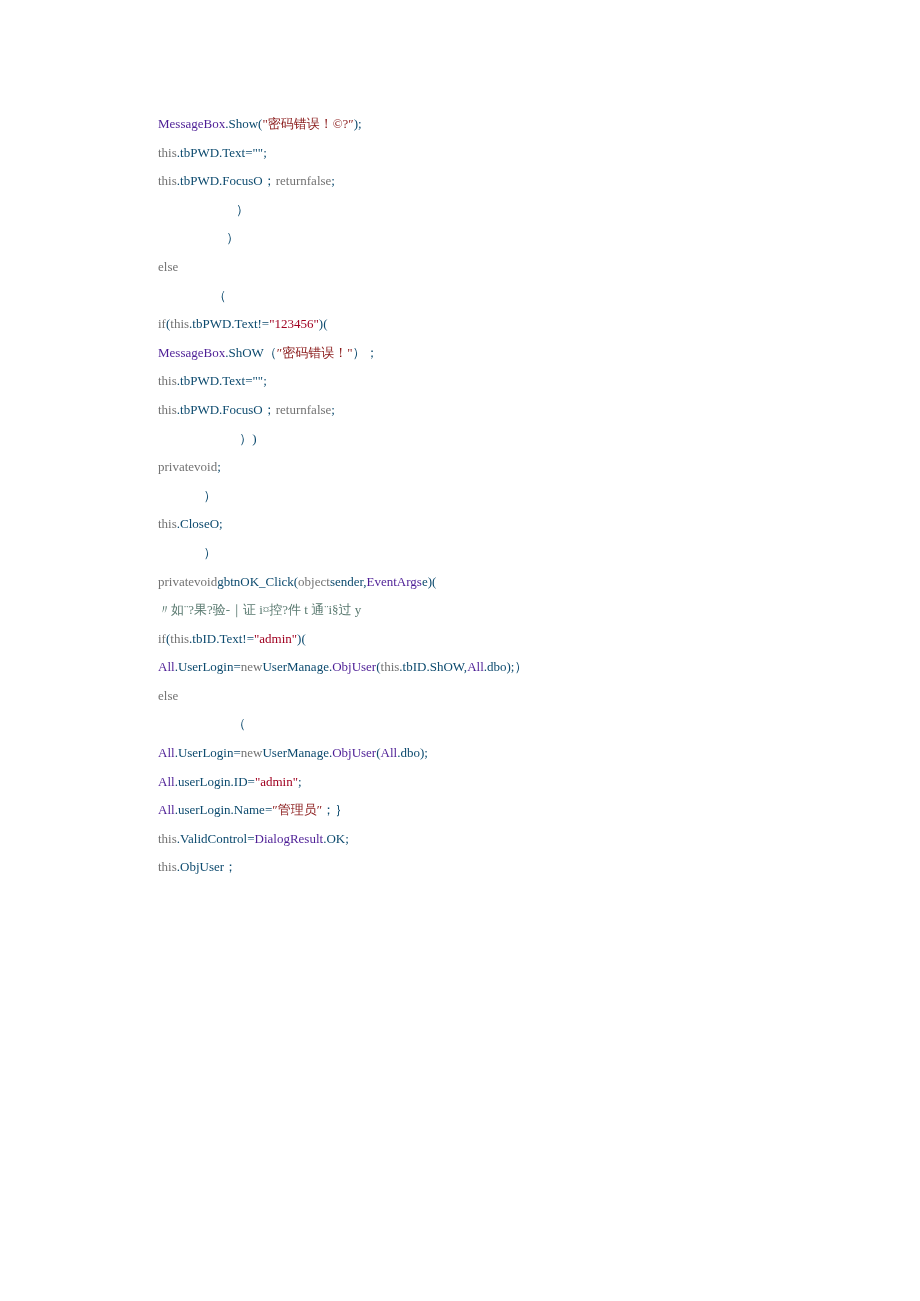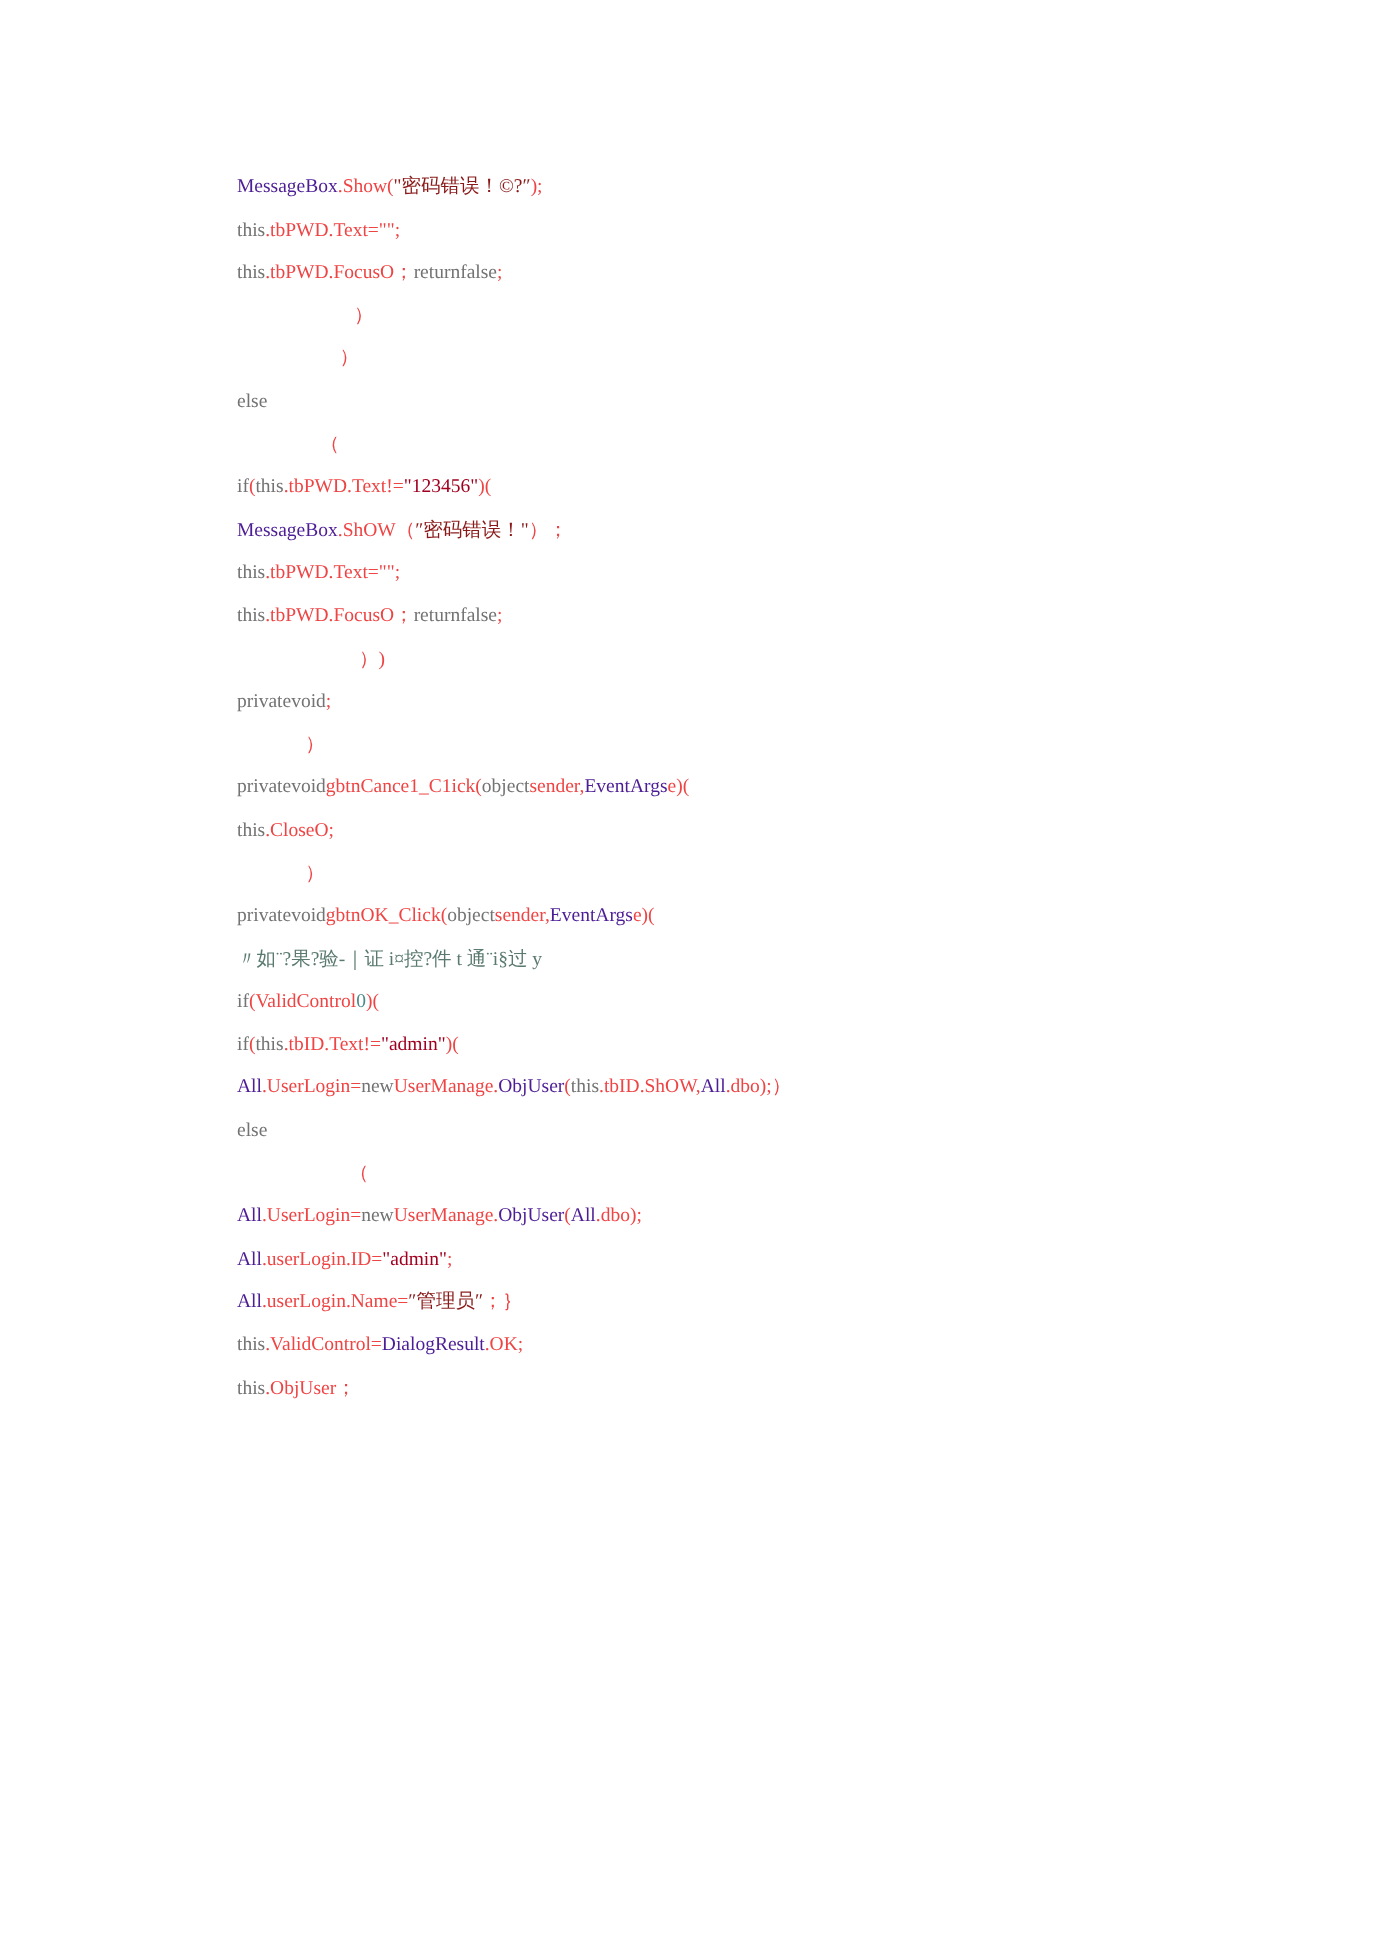--- a/index.html
+++ b/index.html
@@ -18,21 +18,21 @@
     padding-left: 158px;
     padding-right: 80px;
   }
   .line {
     white-space: pre;
   }
   .kw { color: #737373; }
   .type { color: #4c1d95; }
   .str-red { color: #a00020; }
   .str-red2 { color: #8a1a1a; }
-  .black { color: #ef4444; }
+  .black { color: #0c4a6e; }
   .greenish { color: #5a7a70; margin-top: 45px; }
   .teal { color: #4a8a8a; }
 </style>
 </head>
 <body>
 
 <div class="content" id="code-container">
     <div class="line"><span class="type">MessageBox</span><span class="black">.Show(</span><span class="str-red2">"密码错误！©?″</span><span class="black">);</span></div>
     <div class="line"><span class="kw">this</span><span class="black">.tbPWD.Text="";</span></div>
     <div class="line"><span class="kw">this</span><span class="black">.tbPWD.FocusO；</span><span class="kw">returnfalse</span><span class="black">;</span></div>
@@ -40,26 +40,24 @@
     <div class="line"><span class="black">                     ）</span></div>
     <div class="line"><span class="kw">else</span></div>
     <div class="line"><span class="black">                 （</span></div>
     <div class="line"><span class="kw">if</span><span class="black">(</span><span class="kw">this</span><span class="black">.tbPWD.Text!=</span><span class="str-red">"123456"</span><span class="black">)(</span></div>
     <div class="line"><span class="type">MessageBox</span><span class="black">.ShOW（</span><span class="str-red2">″密码错误！"</span><span class="black">）；</span></div>
     <div class="line"><span class="kw">this</span><span class="black">.tbPWD.Text="";</span></div>
     <div class="line"><span class="kw">this</span><span class="black">.tbPWD.FocusO；</span><span class="kw">returnfalse</span><span class="black">;</span></div>
     <div class="line"><span class="black">                         ）)</span></div>
     <div class="line"><span class="kw">privatevoid</span><span class="black">;</span></div>
     <div class="line"><span class="black">              ）</span></div>
-    <div class="line"><span class="kw">privatevoid</span><span class="black">gbtnCance1_C1ick(</span><span class="kw">object</span><span class="black">sender,</span><span class="type">EventArgs</span><span class="black">e)(</span></div>
     <div class="line"><span class="kw">this</span><span class="black">.CloseO;</span></div>
     <div class="line"><span class="black">              ）</span></div>
     <div class="line"><span class="kw">privatevoid</span><span class="black">gbtnOK_Click(</span><span class="kw">object</span><span class="black">sender,</span><span class="type">EventArgs</span><span class="black">e)(</span></div>
     <div class="line"><span class="greenish">〃如¨?果?验-｜证 i¤控?件 t 通¨i§过 y</span></div>
-    <div class="line"><span class="kw">if</span><span class="black">(ValidControl</span><span class="teal">0</span><span class="black">)(</span></div>
     <div class="line"><span class="kw">if</span><span class="black">(</span><span class="kw">this</span><span class="black">.tbID.Text!=</span><span class="str-red">"admin"</span><span class="black">)(</span></div>
     <div class="line"><span class="type">All</span><span class="black">.UserLogin=</span><span class="kw">new</span><span class="black">UserManage.</span><span class="type">ObjUser</span><span class="black">(</span><span class="kw">this</span><span class="black">.tbID.ShOW,</span><span class="type">All</span><span class="black">.dbo);）</span></div>
     <div class="line"><span class="kw">else</span></div>
     <div class="line"><span class="black">                       （</span></div>
     <div class="line"><span class="type">All</span><span class="black">.UserLogin=</span><span class="kw">new</span><span class="black">UserManage.</span><span class="type">ObjUser</span><span class="black">(</span><span class="type">All</span><span class="black">.dbo);</span></div>
     <div class="line"><span class="type">All</span><span class="black">.userLogin.ID=</span><span class="str-red">"admin"</span><span class="black">;</span></div>
     <div class="line"><span class="type">All</span><span class="black">.userLogin.Name=</span><span class="str-red2">″管理员″</span><span class="black">；｝</span></div>
     <div class="line"><span class="kw">this</span><span class="black">.ValidControl=</span><span class="type">DialogResult</span><span class="black">.OK;</span></div>
     <div class="line"><span class="kw">this</span><span class="black">.ObjUser；</span></div>
   </div>

